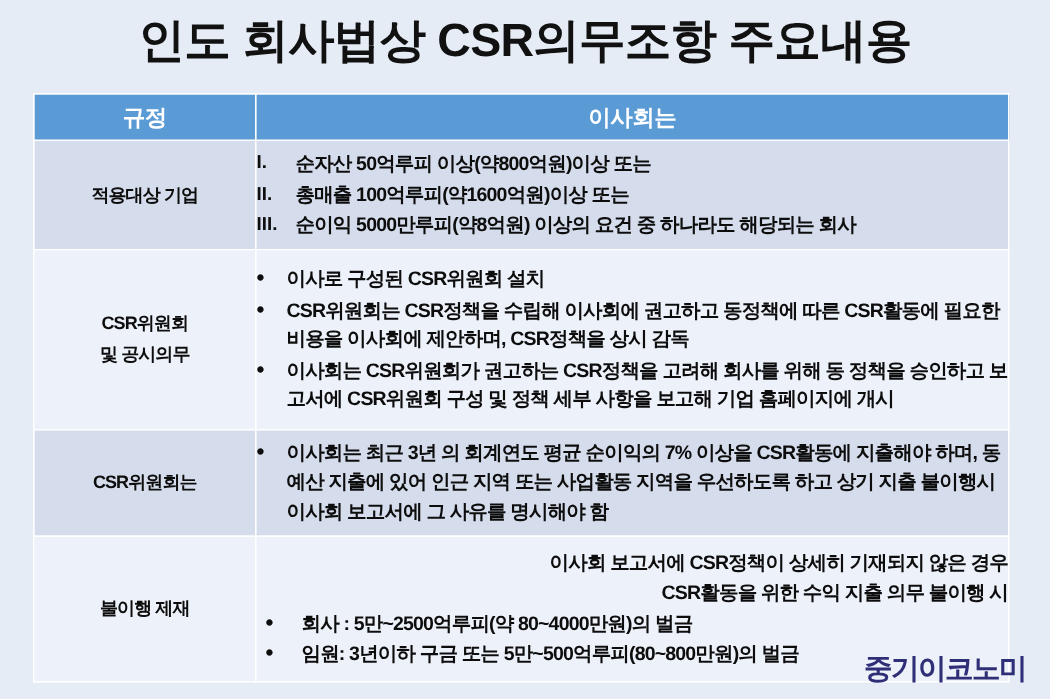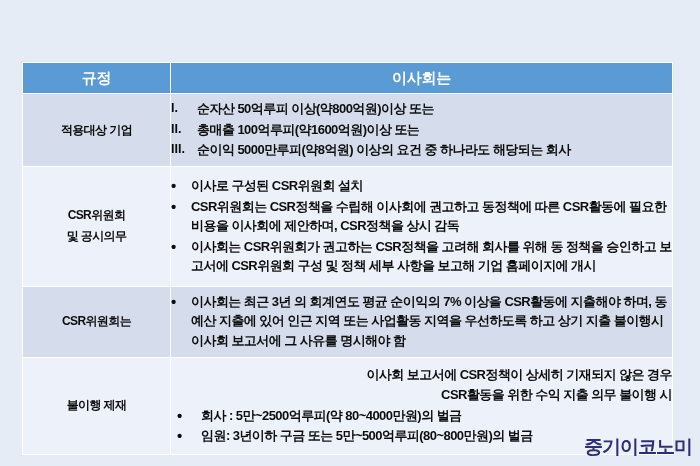--- a/index.html
+++ b/index.html
@@ -128,35 +128,36 @@
     display: block;
     line-height: 19.5px;
     margin: 0 0 1px 0;
     text-align: right;
   }
   .row4-bullets li .marker.dot { width: 24px; padding-left: 6px; }
 
   
   .watermark {
     position: absolute;
-    right: 8px;
+    right: 16px;
     bottom: 8px;
     font-size: 19px;
     font-weight: bold;
     color: #2f2f78;
     letter-spacing: -1px;
     line-height: 22px;
     white-space: nowrap;
   }
 </style>
 </head>
 <body>
 
 <div class="slide">
 
+  <div class="title">인도 회사법상 CSR의무조항 주요내용</div>
 
   <div class="table-wrap">
     <table class="csr">
       <colgroup>
         <col class="c-reg">
         <col class="c-det">
       </colgroup>
       <thead>
         <tr>
           <th>규정</th>

